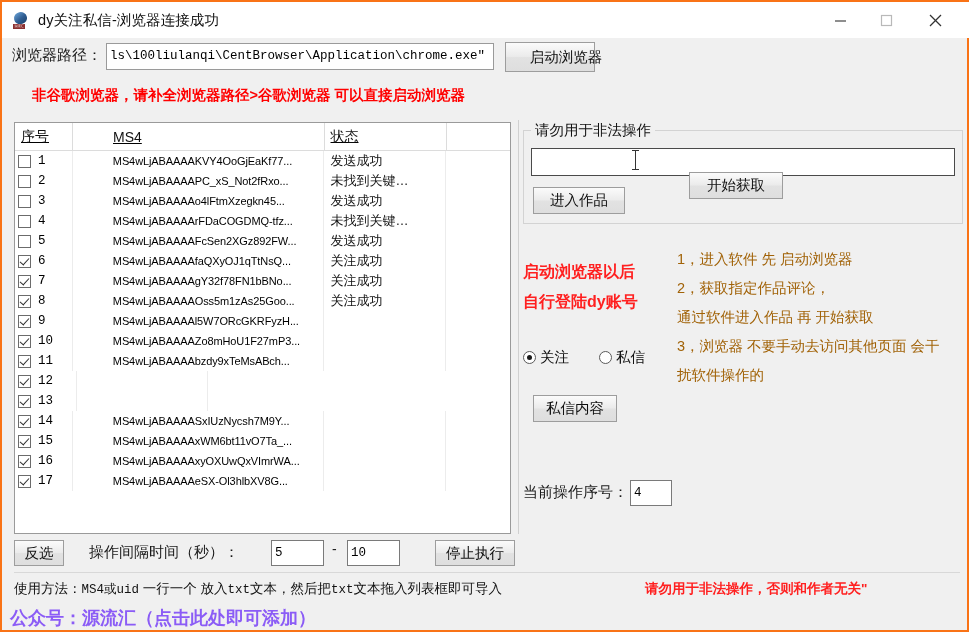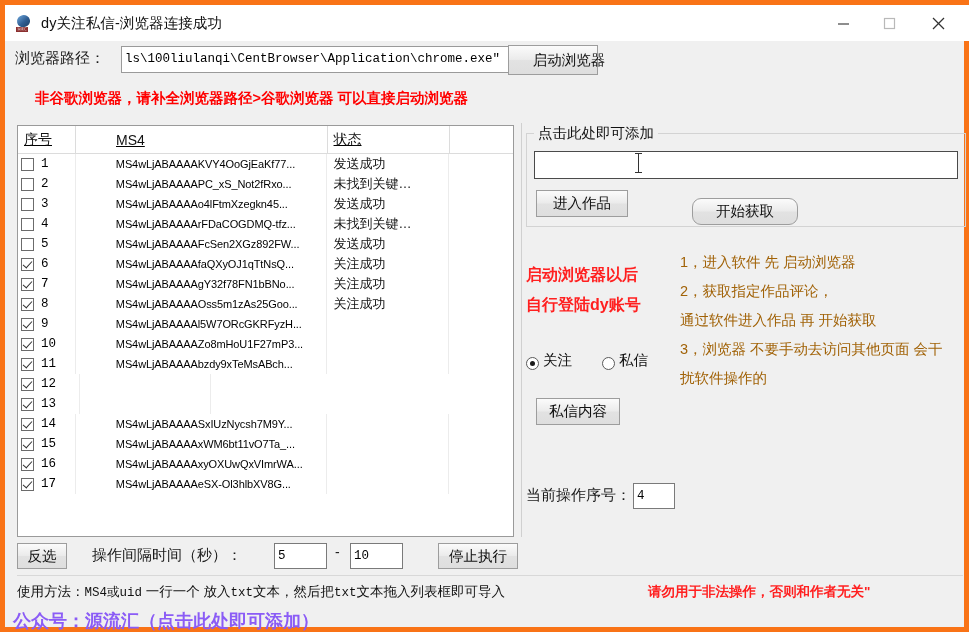--- a/index.html
+++ b/index.html
@@ -7,21 +7,21 @@
     margin: 0; padding: 0;
     width: 969px; height: 632px;
     overflow: hidden;
     background: #f0f0f0;
     font-family: "Liberation Sans", "DejaVu Sans", sans-serif;
   }
   #app {
     position: relative;
     width: 969px; height: 632px;
     background: #f0f0f0;
-    border: 5px solid #f97316;
+    border: 2px solid #f97316;
   }
 
   
   .titlebar {
     position: absolute; left: 0; top: 0;
     width: 969px; height: 36px;
     background: #ffffff;
     display: flex; align-items: center;
   }
   .title-icon {
@@ -61,21 +61,21 @@
 
   .path-label { position: absolute; left: 10px; top: 44px; }
   .path-input {
     position: absolute; left: 104px; top: 41px;
     width: 388px; height: 27px;
     background: #fff; border: 1px solid #9a9a9a;
     font-family: "Liberation Mono", "DejaVu Sans Mono", monospace;
     font-size: 12.5px; color: #000;
     padding: 0 3px; line-height: 25px;
     white-space: nowrap; overflow: hidden;
-    display: flex; align-items: center; margin-left: 12px;
+    display: flex; align-items: center;
   }
   .btn {
     background: linear-gradient(#fbfbfb, #ebebeb 48%, #e2e2e2 52%, #dedede);
     border: 1px solid #9d9d9d;
     font-size: 14.5px; color: #101010;
     display: flex; align-items: center; justify-content: center;
     white-space: nowrap;
   }
   .start-browser-btn {
     position: absolute; left: 503px; top: 40px;
@@ -194,32 +194,32 @@
   .caret {
     position: absolute; left: 633px; top: 148px;
     width: 1px; height: 20px; background: #333;
   }
   .caret::before, .caret::after {
     content: ""; position: absolute; left: -3px; width: 7px; height: 1px; background: #333;
   }
   .caret::before { top: 0; }
   .caret::after  { bottom: 0; }
   .enter-work-btn { position: absolute; left: 531px; top: 185px; width: 92px; height: 27px; }
-  .start-fetch-btn { position: absolute; left: 687px; top: 193px; width: 106px; height: 27px; border-radius: 9px; }
+  .start-fetch-btn { position: absolute; left: 687px; top: 170px; width: 94px; height: 27px; }
 
   .red-note {
     position: absolute; color: #ff2020; font-size: 16px;
     font-weight: bold; white-space: nowrap;
   }
   .red-note-1 { left: 521px; top: 260px; }
   .red-note-2 { left: 521px; top: 290px; }
 
   .radio-group { position: absolute; left: 521px; top: 346px; display: flex; align-items: center; }
   .radio {
-    display: flex; align-items: flex-end; margin-right: 30px;
+    display: flex; align-items: center; margin-right: 30px;
   }
   .radio .dot {
     width: 13px; height: 13px; border-radius: 50%;
     border: 1px solid #5a5a5a; background: #fff;
     margin-right: 4px; position: relative; flex: none;
   }
   .radio.sel .dot::after {
     content: ""; position: absolute; left: 3px; top: 3px;
     width: 5px; height: 5px; border-radius: 50%; background: #1a1a1a;
   }
@@ -517,21 +517,21 @@
 
   <div class="usage-text">
     <span>使用方法：</span><span class="mono">MS4或uid</span><span> 一行一个 放入</span><span class="mono">txt</span><span>文本，然后把</span><span class="mono">txt</span><span>文本拖入列表框即可导入</span>
   </div>
   <div class="illegal-warn">请勿用于非法操作，否则和作者无关"</div>
   <div class="wechat-link">公众号：源流汇（点击此处即可添加）</div>
 
   <div class="vsep"></div>
 
   <div class="groupbox"></div>
-  <div class="groupbox-title">点击此处即可添加</div>
+  <div class="groupbox-title">请勿用于非法操作</div>
   <div class="url-input" placeholder=""></div>
   <div class="caret"></div>
   <div class="btn enter-work-btn">进入作品</div>
   <div class="btn start-fetch-btn">开始获取</div>
 
   <div class="red-note red-note-1">启动浏览器以后</div>
   <div class="red-note red-note-2">自行登陆dy账号</div>
 
   <div class="radio-group">
     <div class="radio sel">

